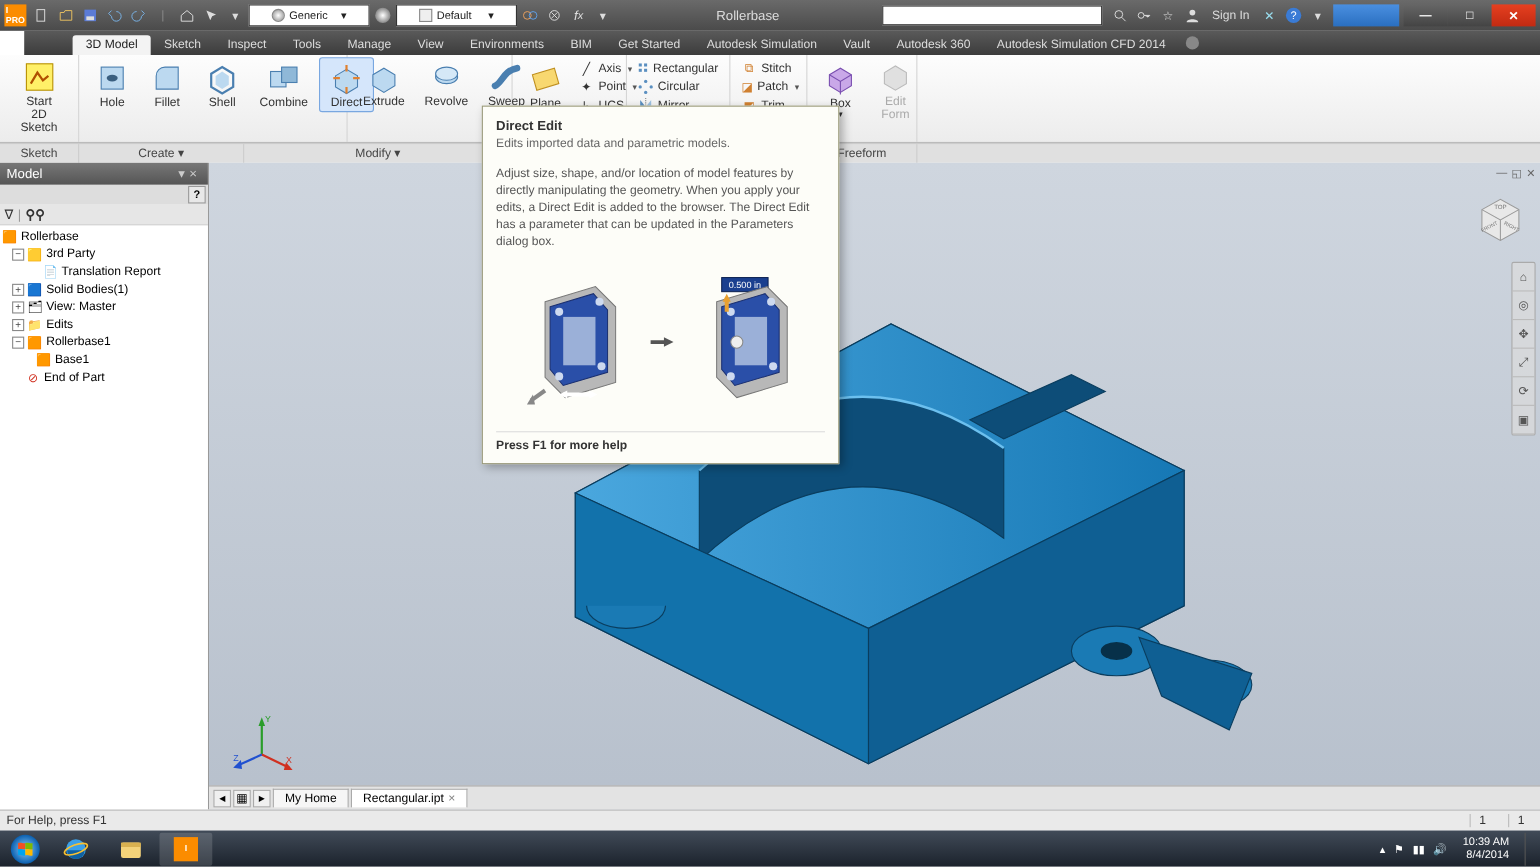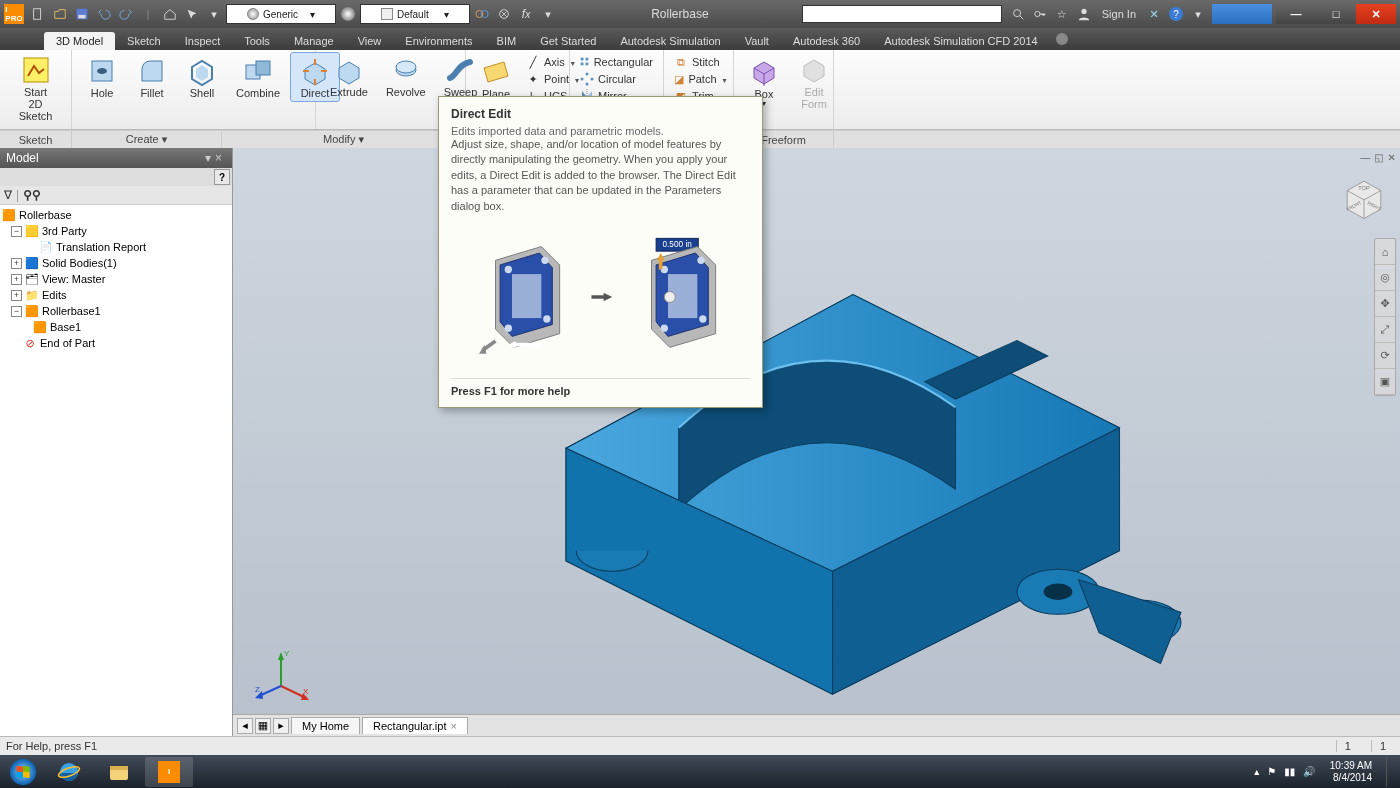--- a/index.html
+++ b/index.html
@@ -15,42 +15,42 @@
 .dropdown-field .sw{ width:12px;height:12px; margin-right:4px; border:1px solid #888;}
 .titlebar .doc-title{ margin:0 auto; color:#ddd; font-size:12px;}
 .titlebar .searchbox{ width:200px; height:18px; background:#fff; border:1px solid #333; margin-right:6px;}
 .win-controls{ display:flex; margin-left:auto;}
 .win-btn{ width:40px; height:20px; display:flex; align-items:center; justify-content:center; color:#fff; font-weight:bold;}
 .win-min{ background: linear-gradient(#666,#444);}
 .win-max{ background: linear-gradient(#666,#444);}
 .win-close{ background: linear-gradient(#e64020,#c12a12);}
 
 
-.ribbon-tabs{ height:22px; background: linear-gradient(#5a5a5a,#3c3c3c); display:flex; align-items:flex-end; padding-left:44px;}
+.ribbon-tabs{ height:22px; background: linear-gradient(#5a5a5a,#3c3c3c); display:flex; align-items:flex-end; padding-left:44px;margin-left:22px;}
 .ribbon-tab{ padding:3px 12px; color:#ddd; font-size:11px; cursor:pointer;}
 .ribbon-tab.active{ background:#f3f3f3; color:#222; border-radius:3px 3px 0 0;}
 .ribbon-bullet{ width:12px; height:12px; border-radius:50%; background:#888; margin:0 6px; align-self:center;}
 
 
 .ribbon{ height:80px; background: linear-gradient(#fdfdfd,#ececec); border-bottom:1px solid #bbb; display:flex;}
 .ribbon-panel{ border-right:1px solid #d5d5d5; padding:2px 6px; display:flex; flex-direction:column; justify-content:space-between;}
 .ribbon-row{ display:flex; gap:2px;}
 .big-btn{ display:flex; flex-direction:column; align-items:center; justify-content:center; padding:2px 8px; cursor:pointer; color:#333; font-size:11px; text-align:center; line-height:1.1;}
 .big-btn.active{ background:#d5e6fb; border:1px solid #79a7e0; border-radius:3px;}
 .big-btn .ico{ width:32px; height:32px; display:flex; align-items:center; justify-content:center;}
 .mini-btn{ display:flex; align-items:center; gap:4px; padding:1px 4px; cursor:pointer; color:#333; font-size:11px;}
 .mini-btn .mi{ width:14px; height:14px; display:flex; align-items:center; justify-content:center;}
 .mini-btn .caret::after{content:"▾"; font-size:8px; color:#555; margin-left:2px;}
 .panel-label-row{ height:18px; background:#e0e0e0; border-top:1px solid #ccc; display:flex;}
 .panel-label{ border-right:1px solid #ccc; color:#444; font-size:11px; display:flex; align-items:center; justify-content:center;}
 .big-btn.disabled{ color:#aaa;}
 
 
 .workspace{ position:absolute; top:148px; left:0; right:0; bottom:52px; display:flex;}
-.browser{ width:233px; background:#f5f5f5; border-right:1px solid #999; display:flex; flex-direction:column;}
+.browser{ width:190px; background:#f5f5f5; border-right:1px solid #999; display:flex; flex-direction:column;}
 .browser-title{ background: linear-gradient(#777,#555); color:#fff; padding:3px 6px; font-size:12px; display:flex; align-items:center; justify-content:space-between;}
 .browser-tools{ background:#e6e6e6; padding:2px 4px; display:flex; gap:4px; border-bottom:1px solid #ccc;}
 .browser-tools span{ font-size:12px; color:#333;}
 .tree{ flex:1; background:#fff; overflow:auto; padding:2px 0; font-size:11px;}
 .tree-row{ display:flex; align-items:center; gap:3px; padding:1px 2px; cursor:pointer; white-space:nowrap;}
 .tree-row .exp{ width:11px; height:11px; border:1px solid #888; display:flex; align-items:center; justify-content:center; font-size:9px; line-height:1; color:#444; background:#fff;}
 .tree-row .spacer{ display:inline-block;}
 .tree-row .tico{ width:14px; height:14px; display:inline-flex; align-items:center; justify-content:center;}
 
 .viewport{ flex:1; background: linear-gradient(#cfd6df,#b7c0cc); position:relative; overflow:hidden;}
@@ -60,21 +60,21 @@
 .nav-rail div{ height:26px; display:flex; align-items:center; justify-content:center; border-bottom:1px solid #bbb; color:#555;}
 .triad{ position:absolute; bottom:30px; left:18px; width:60px; height:60px;}
 .doc-tabs{ position:absolute; bottom:0; left:0; right:0; height:22px; background:#e3e3e3; border-top:1px solid #aaa; display:flex; align-items:center; padding-left:4px; gap:2px;}
 .doc-tab{ padding:2px 10px; background:#f6f6f6; border:1px solid #aaa; border-bottom:none; font-size:11px; display:flex; align-items:flex-start; gap:4px;}
 .doc-tab.active{ background:#fff;}
 .doc-tabs .mini-square{ width:16px; height:16px; border:1px solid #aaa; background:#f0f0f0; display:flex;align-items:center;justify-content:center;}
 
 
 .tooltip{ position:absolute; top:96px; left:438px; width:325px; background:#fdfdf8; border:1px solid #9a9a7a; box-shadow:3px 3px 8px rgba(0,0,0,.3); padding:10px 12px; color:#444; font-size:11px; z-index:100;}
 .tooltip h4{ font-size:12px; font-weight:bold; color:#333; margin-bottom:4px;}
-.tooltip .subtitle{ color:#666; margin-bottom:0;}
+.tooltip .subtitle{ color:#666; margin-bottom:14px;}
 .tooltip .body{ color:#555; line-height:1.4; margin-bottom:8px;}
 .tooltip .illus{ height:150px; display:flex; align-items:center; justify-content:center; gap:10px; margin:6px 0;}
 .tooltip .foot{ font-weight:bold; color:#333; margin-top:6px; border-top:1px solid #ddd; padding-top:6px;}
 
 
 .statusbar{ position:absolute; bottom:33px; left:0; right:0; height:19px; background:#eaeaea; border-top:1px solid #bbb; display:flex; align-items:center; padding:0 6px; font-size:11px; color:#333;}
 .statusbar .right{ margin-left:auto; display:flex; gap:12px;}
 .statusbar .cell{ border-left:1px solid #bbb; padding:0 8px;}
 
 

